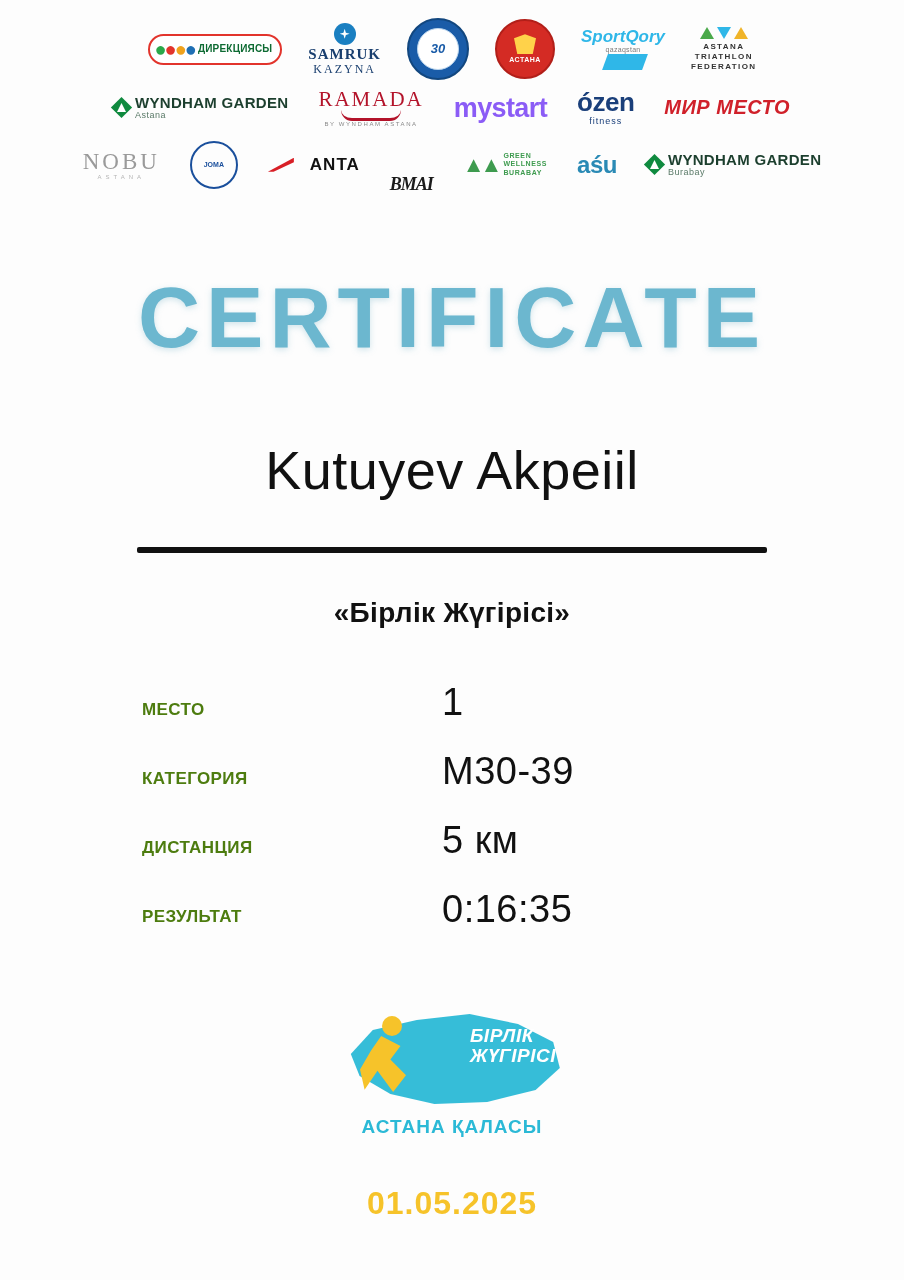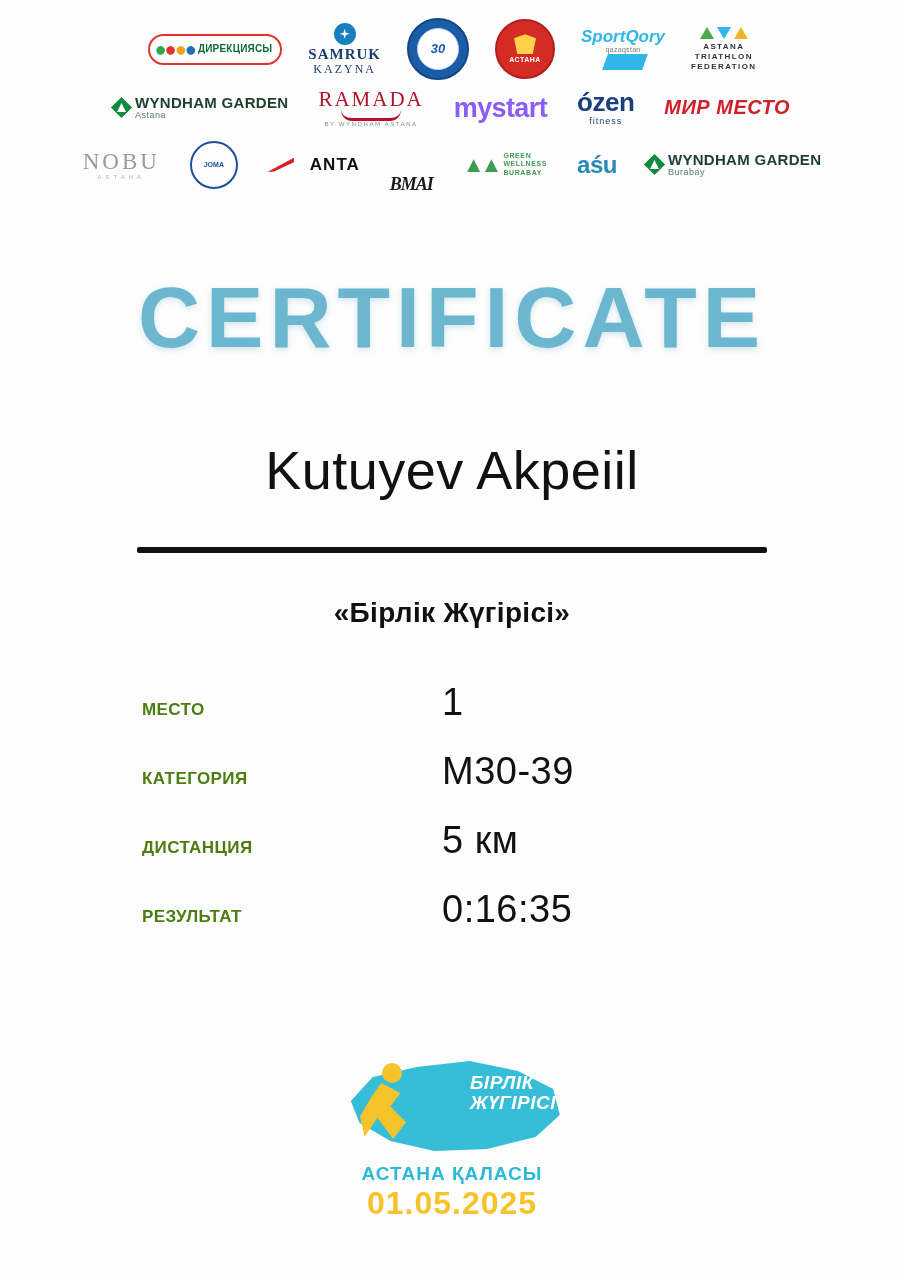--- a/index.html
+++ b/index.html
@@ -482,20 +482,21 @@
     font-size: 19px;
     font-weight: bold;
     color: #2bb9d6;
     letter-spacing: 1px;
   }
   .event-logo .date {
     font-size: 32px;
     font-weight: bold;
     color: #f6c32a;
     letter-spacing: 1px;
+    margin-top: 47px;
   }
 </style>
 </head>
 <body>
 
 <div class="certificate">
 
   <div class="sponsors">
 
     <div class="sponsor-row row1">

